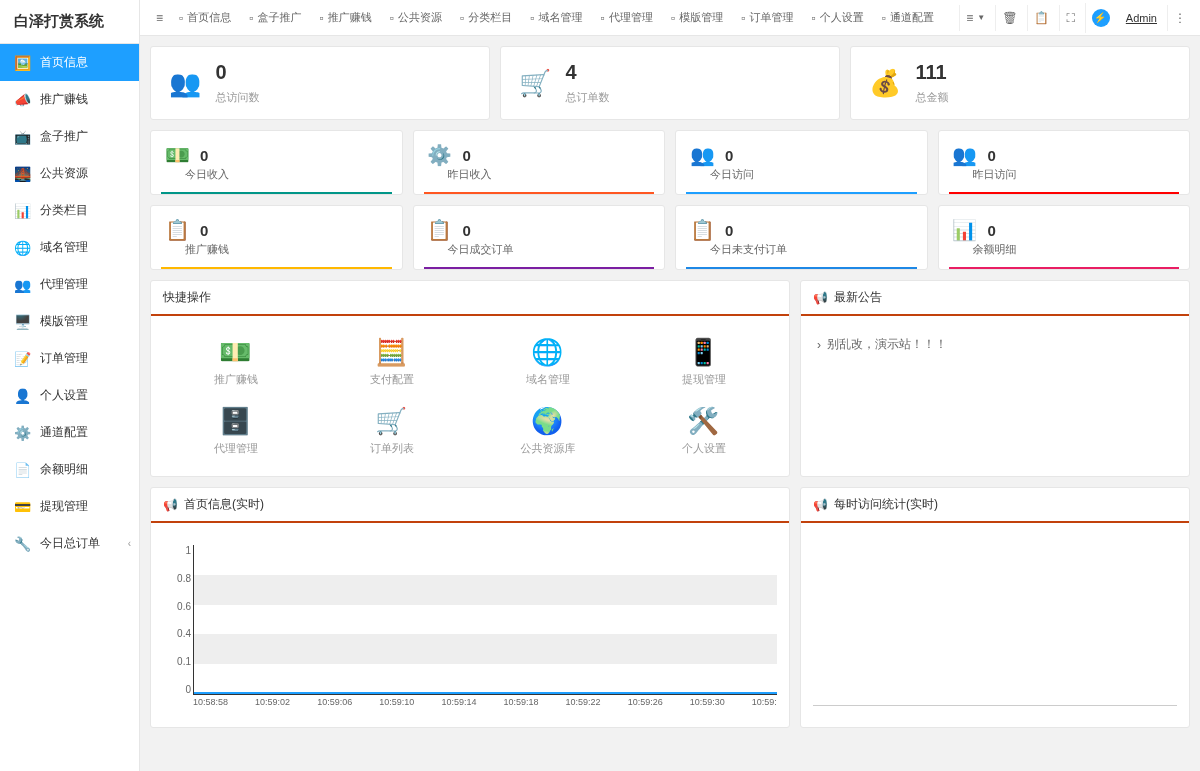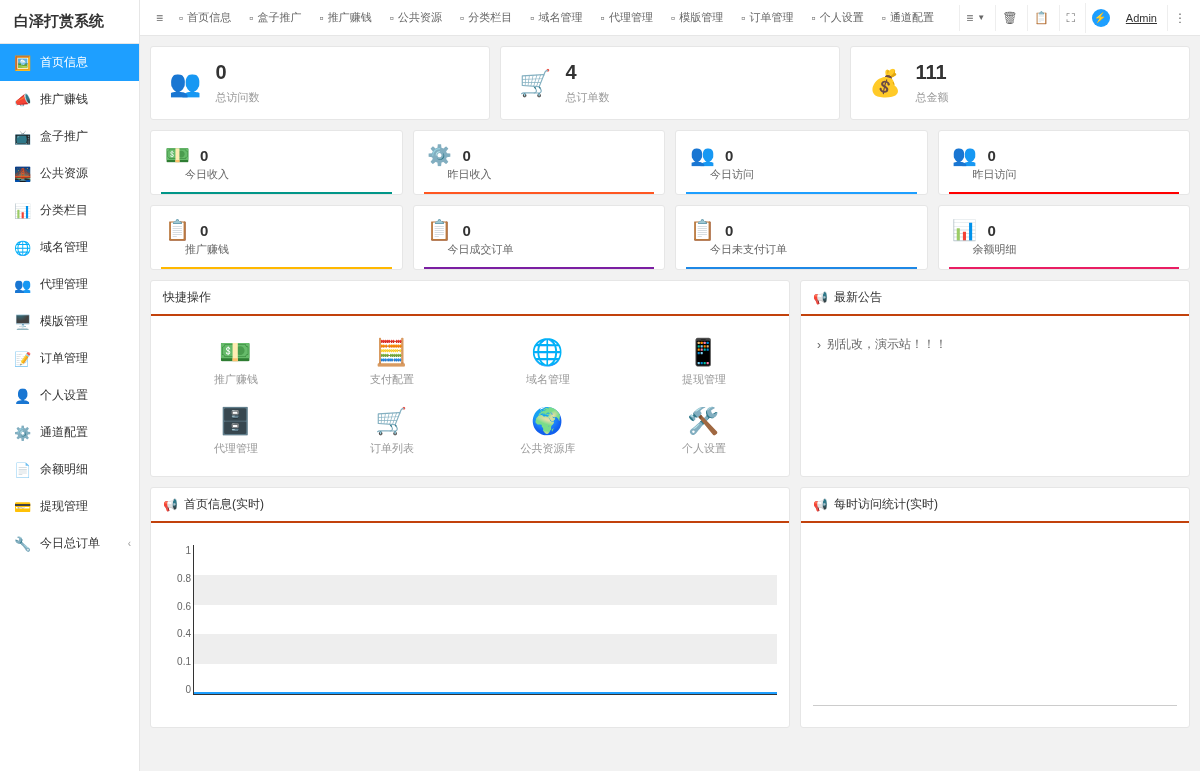--- a/index.html
+++ b/index.html
@@ -375,20 +375,32 @@
                   <div>0.6</div>
                   <div>0.4</div>
                   <div>0.1</div>
                   <div>0</div>
                 </div>
               <div class="plot">
                 <div class="band" style="bottom:60%;height:20%"></div>
                 <div class="band" style="bottom:20%;height:20%"></div>
                 <div class="flat-line"></div>
               </div>
+              <div class="x-axis" id="x-axis">
+                  <div class="x-tick">10:58:58</div>
+                  <div class="x-tick">10:59:02</div>
+                  <div class="x-tick">10:59:06</div>
+                  <div class="x-tick">10:59:10</div>
+                  <div class="x-tick">10:59:14</div>
+                  <div class="x-tick">10:59:18</div>
+                  <div class="x-tick">10:59:22</div>
+                  <div class="x-tick">10:59:26</div>
+                  <div class="x-tick">10:59:30</div>
+                  <div class="x-tick">10:59:</div>
+                </div>
             </div>
           </div>
         </div>
         <div class="panel panel-right">
           <div class="panel-header">
             <span>📢</span>
             <span>每时访问统计(实时)</span>
           </div>
           <div class="panel-body" style="height:200px">
             <div style="border-bottom:1px solid #ccc;width:100%;margin-top:170px"></div>

